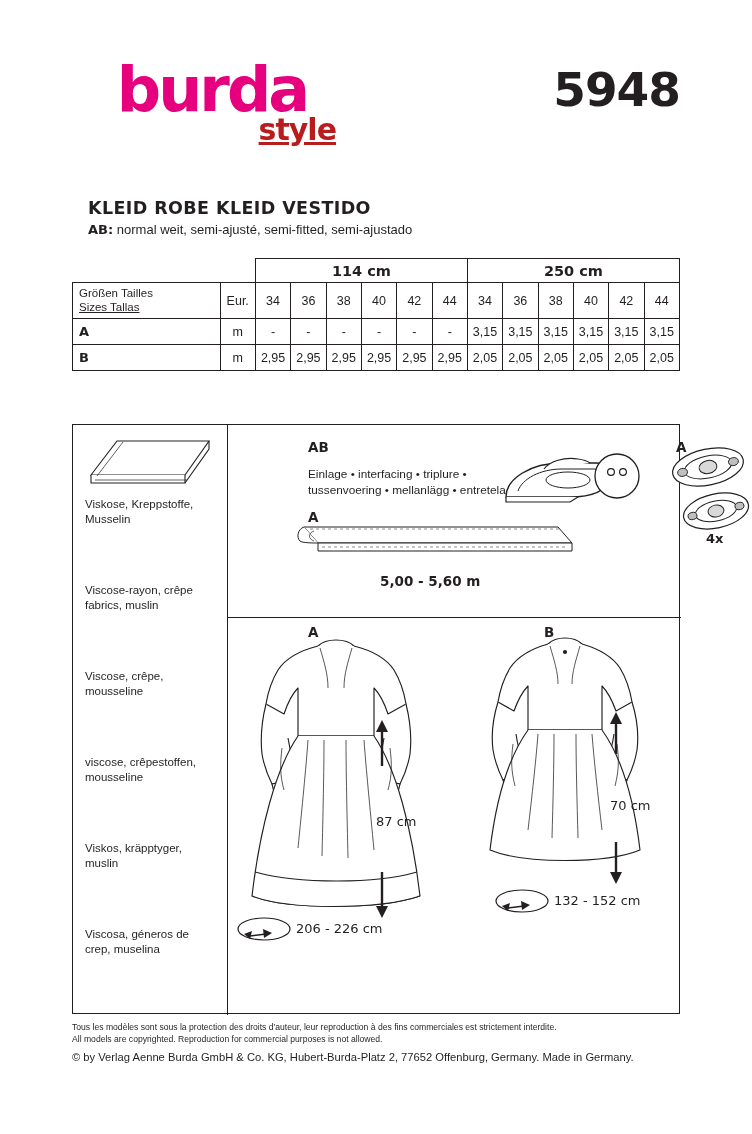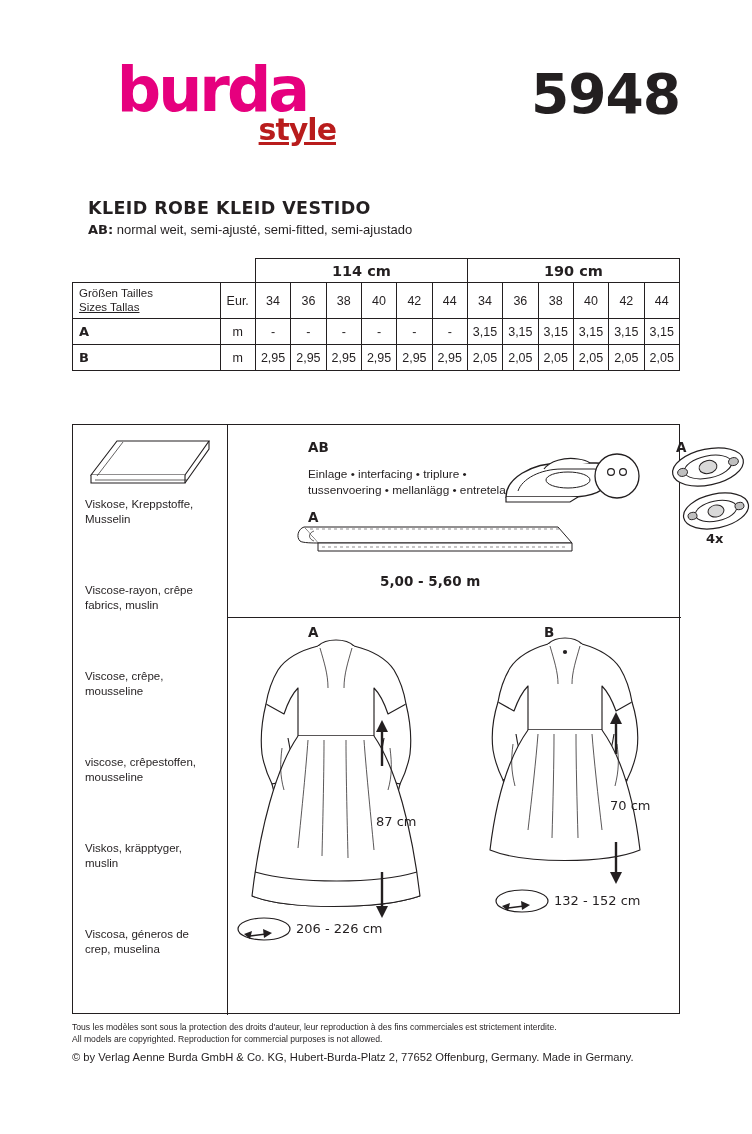--- a/index.html
+++ b/index.html
@@ -32,21 +32,21 @@
     font-weight: bold;
     font-size: 30px;
     color: #b91c1c;
     letter-spacing: -1px;
     text-decoration: underline;
   }
   .pattern-number {
     position:absolute; right:72px; top:62px;
     font-family: "DejaVu Sans", sans-serif;
     font-weight: bold;
-    font-size: 55px;
+    font-size: 47px;
     color: #231f20;
     letter-spacing: -1px;
   }
 
   
   .title-block { position:absolute; left:88px; top:198px; }
   .title-main {
     font-family: "DejaVu Sans", sans-serif;
     font-weight: bold;
     font-size: 17.5px;
@@ -148,21 +148,21 @@
     <div class="title-main">KLEID  ROBE  KLEID  VESTIDO</div>
     <div class="title-sub"><b>AB:</b><span> normal weit, semi-ajusté, semi-fitted, semi-ajustado</span></div>
   </div>
 
   <table class="tbl">
     <tbody>
         <tr>
       <td class="sizes-cell" style="border:none; border-bottom:1px solid #231f20;"></td>
       <td style="border:none; border-bottom:1px solid #231f20;"></td>
       <td class="hdr-wide" colspan="6">114 cm</td>
-      <td class="hdr-wide" colspan="6">190 cm</td>
+      <td class="hdr-wide" colspan="6">250 cm</td>
     </tr>
     <tr>
       <td class="sizes-cell">
         <div>Größen  Tailles</div>
         <div class="l2">Sizes  Tallas</div>
       </td>
       <td class="unit-cell sizehdr">Eur.</td>
       <td class="num sizehdr">34</td>
       <td class="num sizehdr">36</td>
       <td class="num sizehdr">38</td>

